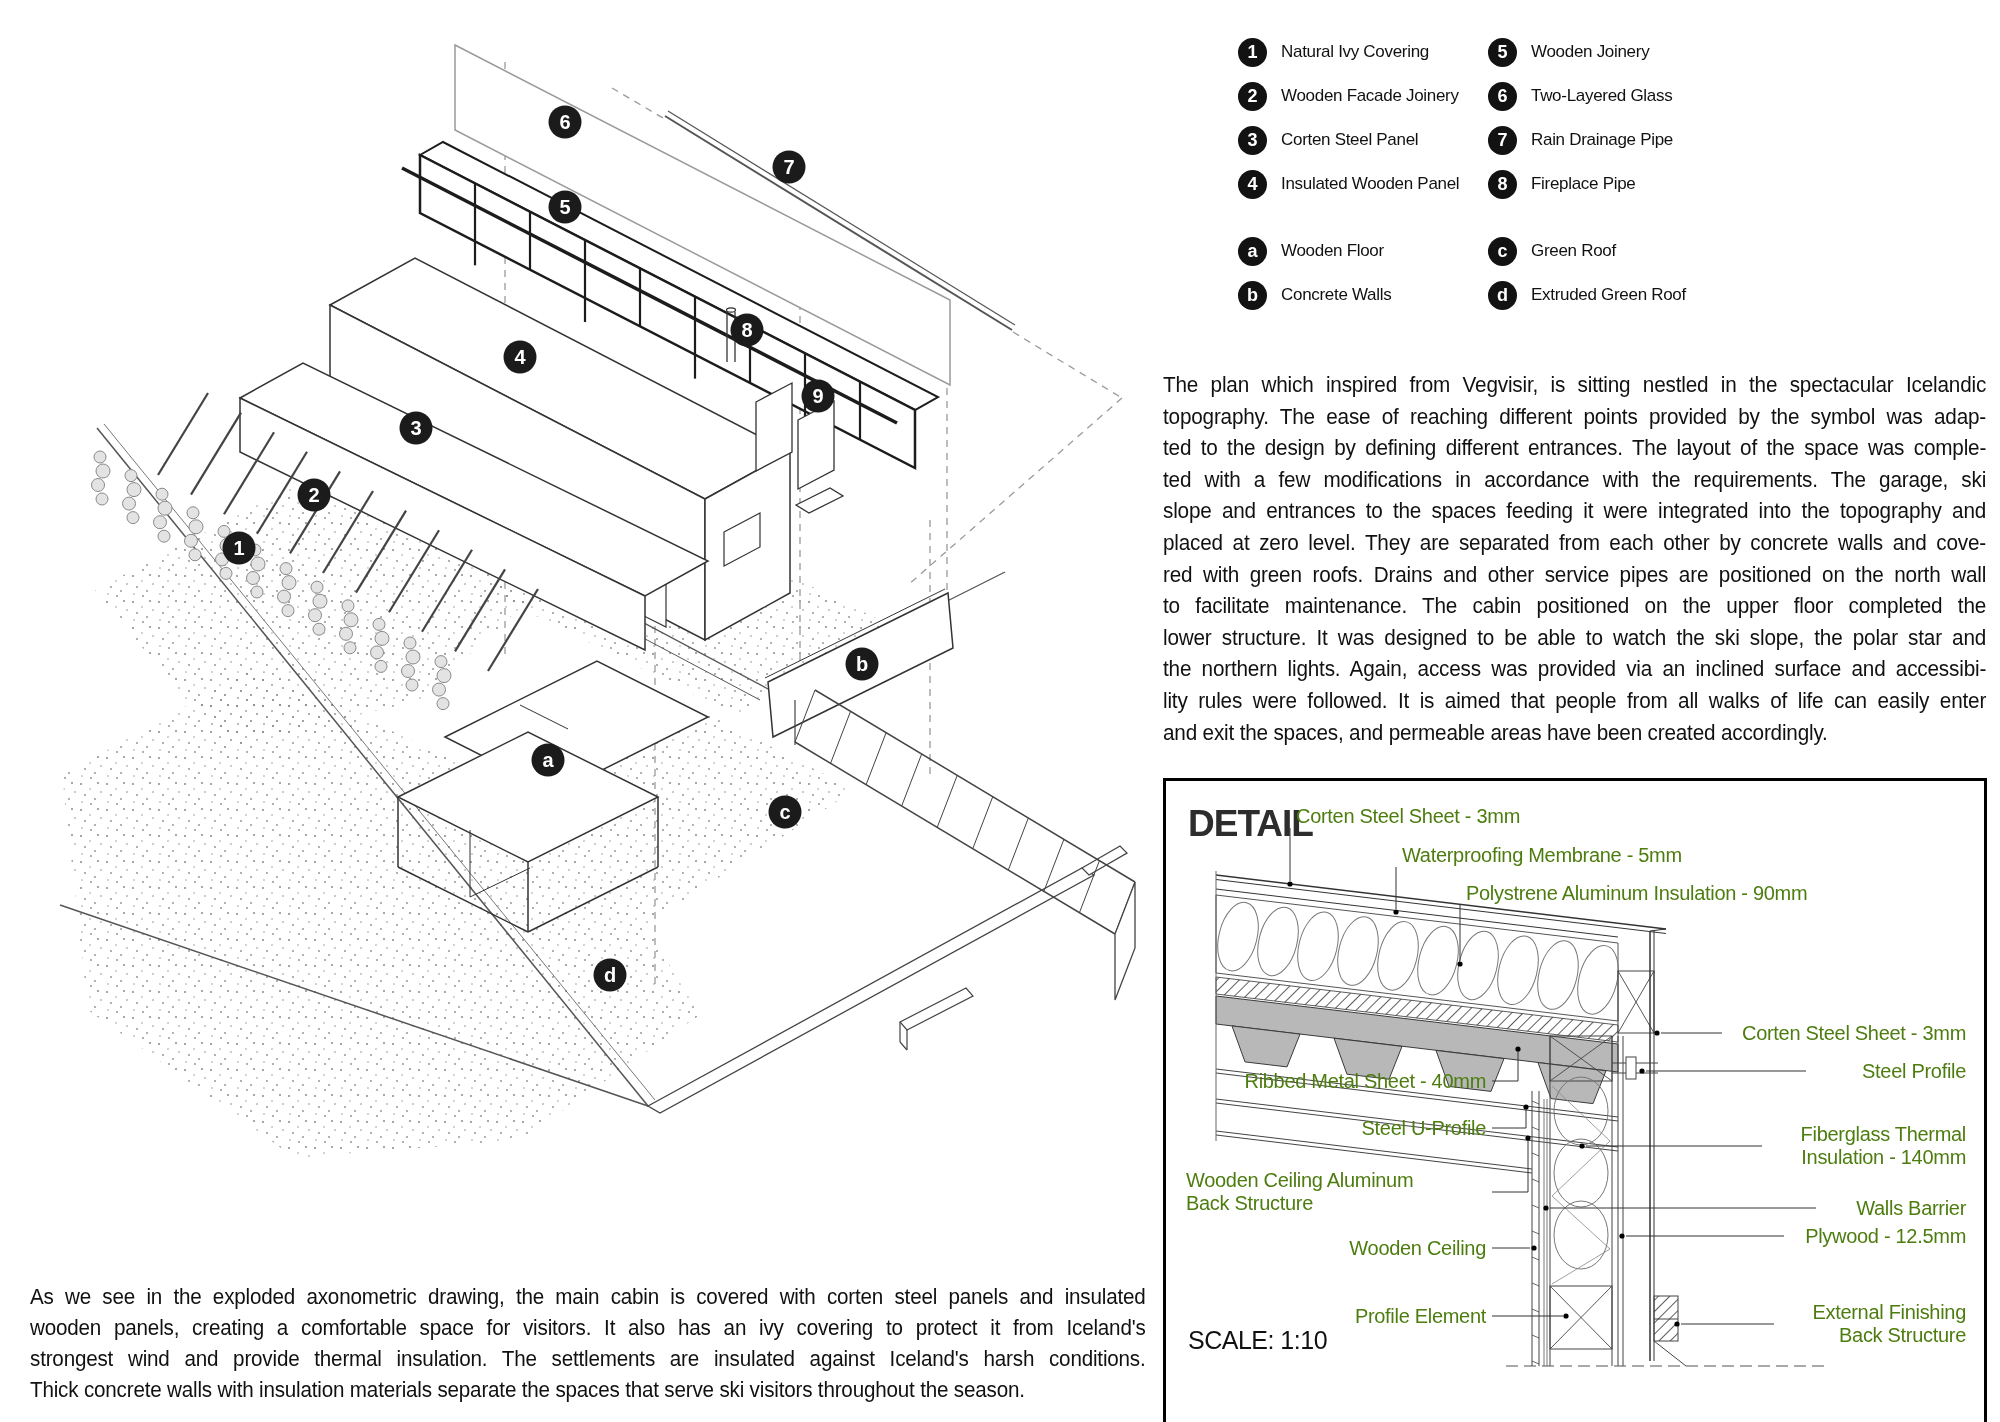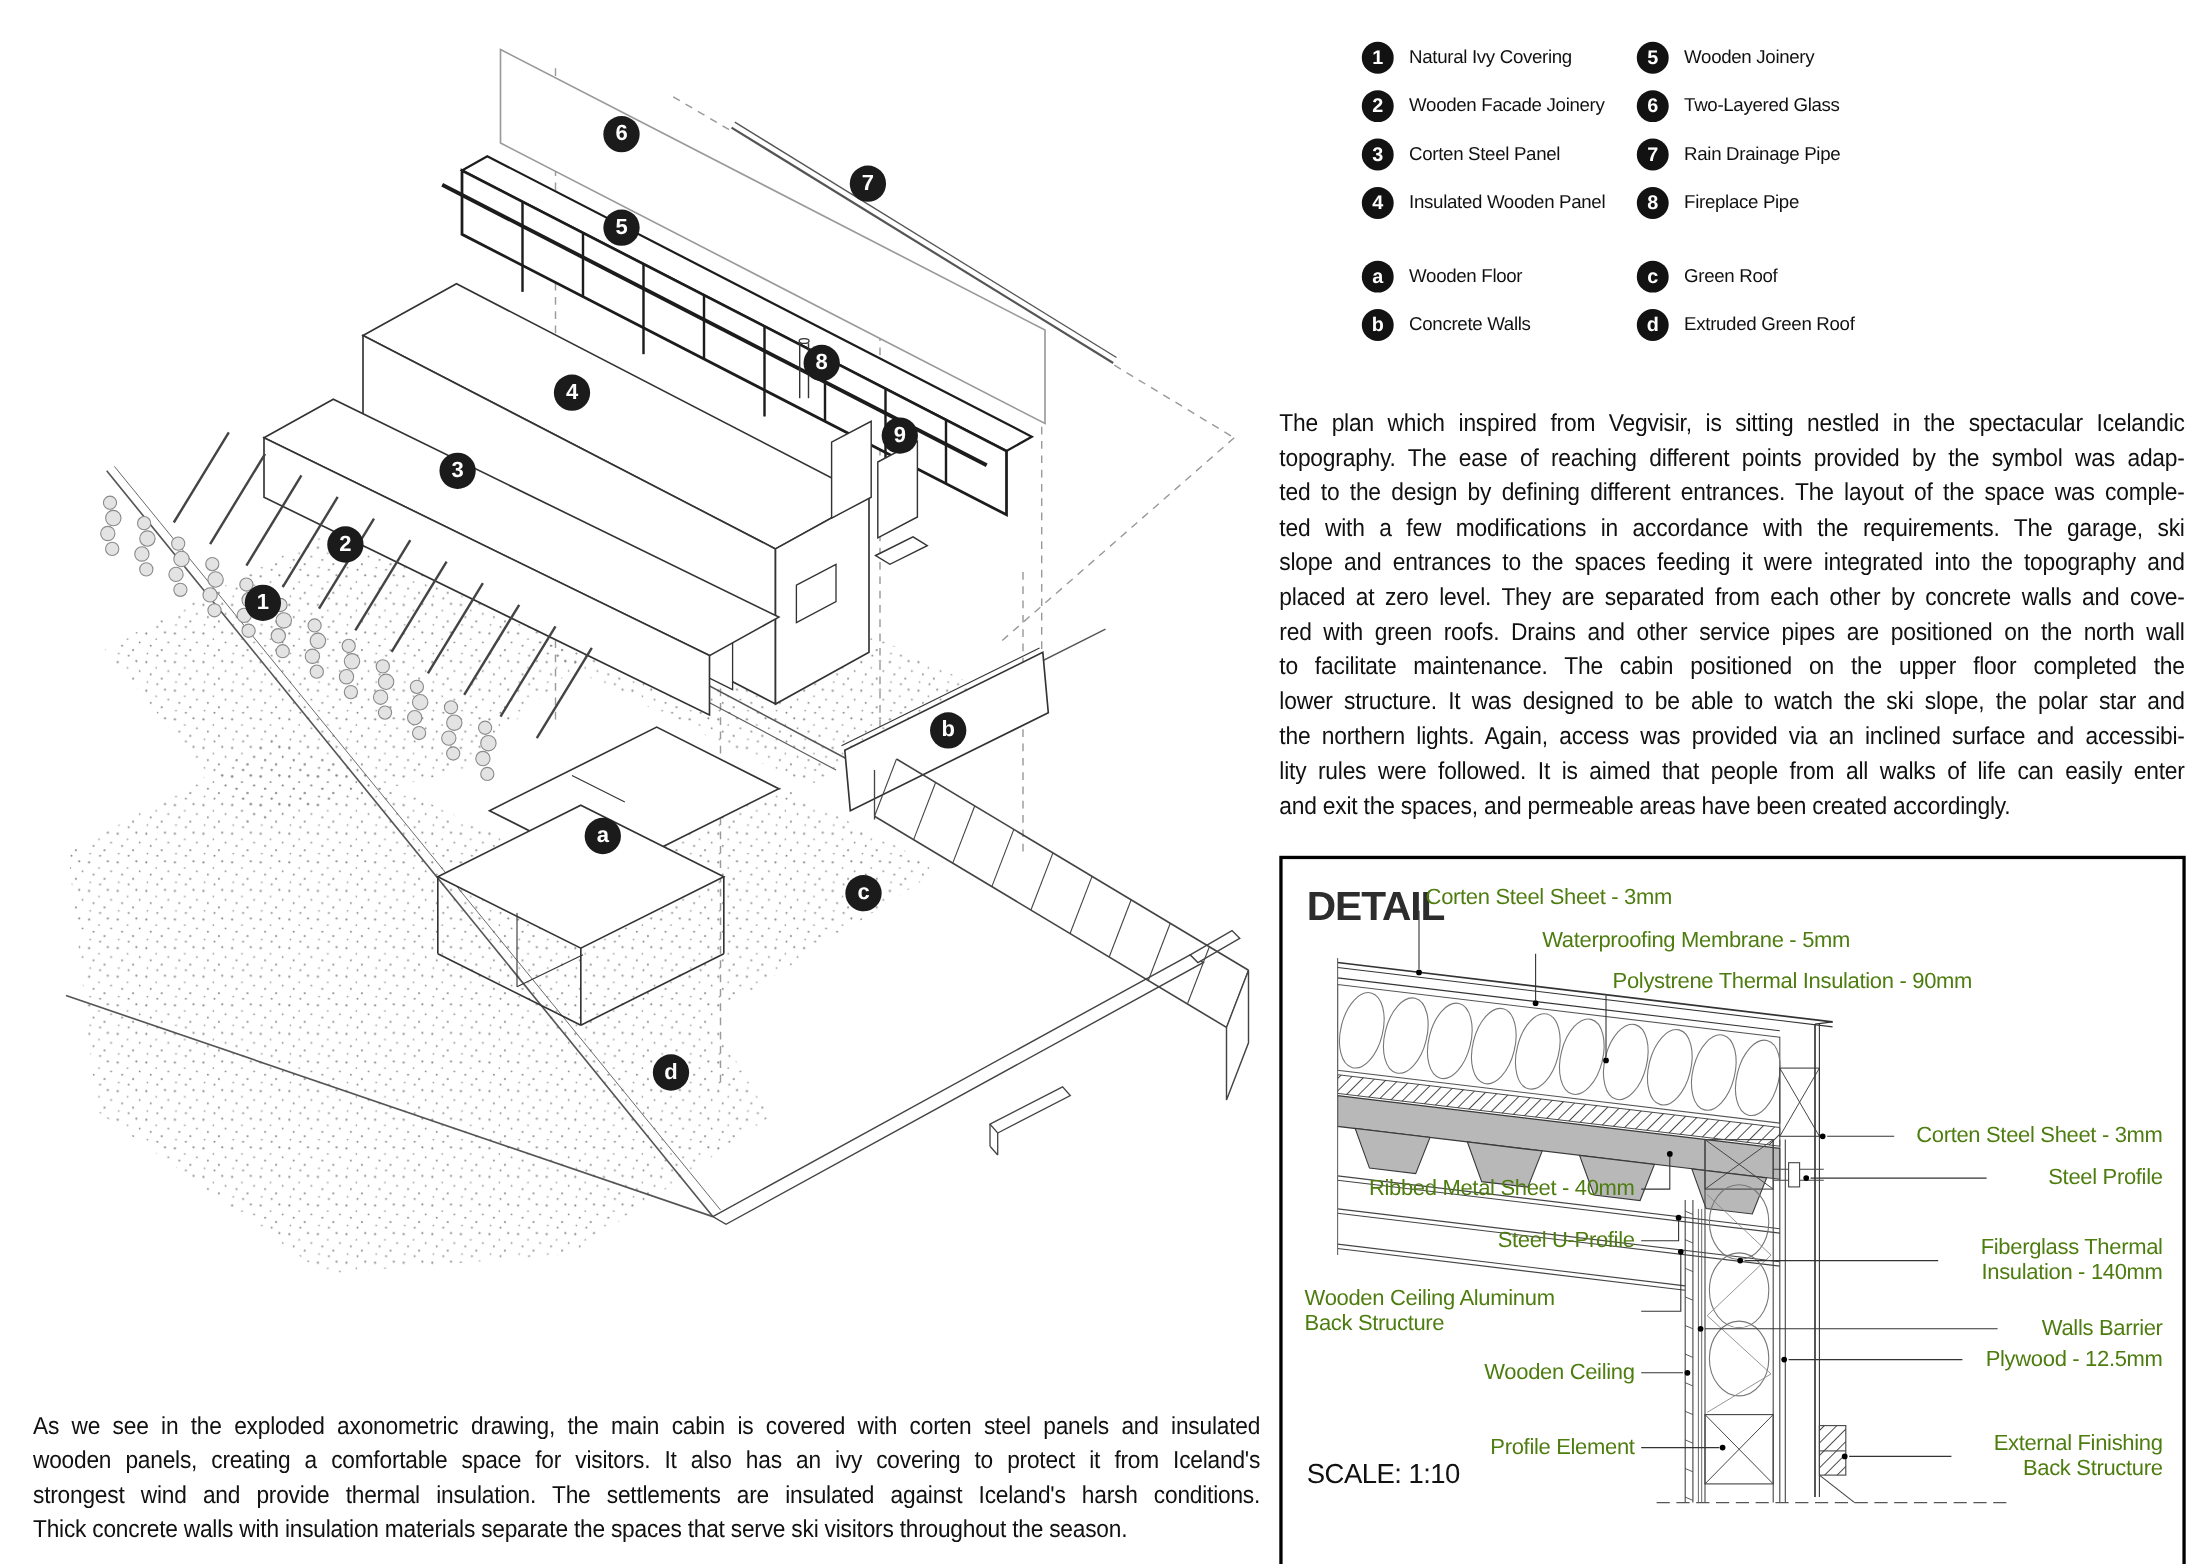--- a/index.html
+++ b/index.html
@@ -435,21 +435,21 @@
         <circle cx="456" cy="455" r="2.6" fill="#000" stroke="none"></circle>
       <polyline points="608,543 515,543"></polyline>
         <circle cx="511" cy="543" r="2.6" fill="#000" stroke="none"></circle>
     </g>
   </svg>
   <div class="abs" id="detail-title">DETAIL</div>
   <div class="abs" id="detail-scale">SCALE: 1:10</div>
   <div id="detail-labels">
       <div class="dlabel" style="top: 35px; text-align: left; left: 130px;">Corten Steel Sheet - 3mm</div>
       <div class="dlabel" style="top: 74px; text-align: left; left: 236px;">Waterproofing Membrane - 5mm</div>
-      <div class="dlabel" style="top: 112px; text-align: left; left: 300px;">Polystrene Thermal Insulation - 90mm</div>
+      <div class="dlabel" style="top: 112px; text-align: left; left: 300px;">Polystrene Aluminum Insulation - 90mm</div>
       <div class="dlabel" style="top: 300px; text-align: right; right: 498px;">Ribbed Metal Sheet - 40mm</div>
       <div class="dlabel" style="top: 347px; text-align: right; right: 498px;">Steel U-Profile</div>
       <div class="dlabel" style="top: 411px; text-align: left; left: 20px;">Wooden Ceiling Aluminum
 Back Structure</div>
       <div class="dlabel" style="top: 467px; text-align: right; right: 498px;">Wooden Ceiling</div>
       <div class="dlabel" style="top: 535px; text-align: right; right: 498px;">Profile Element</div>
       <div class="dlabel" style="top: 252px; text-align: right; right: 18px;">Corten Steel Sheet - 3mm</div>
       <div class="dlabel" style="top: 290px; text-align: right; right: 18px;">Steel Profile</div>
       <div class="dlabel" style="top: 365px; text-align: right; right: 18px;">Fiberglass Thermal
 Insulation - 140mm</div>

